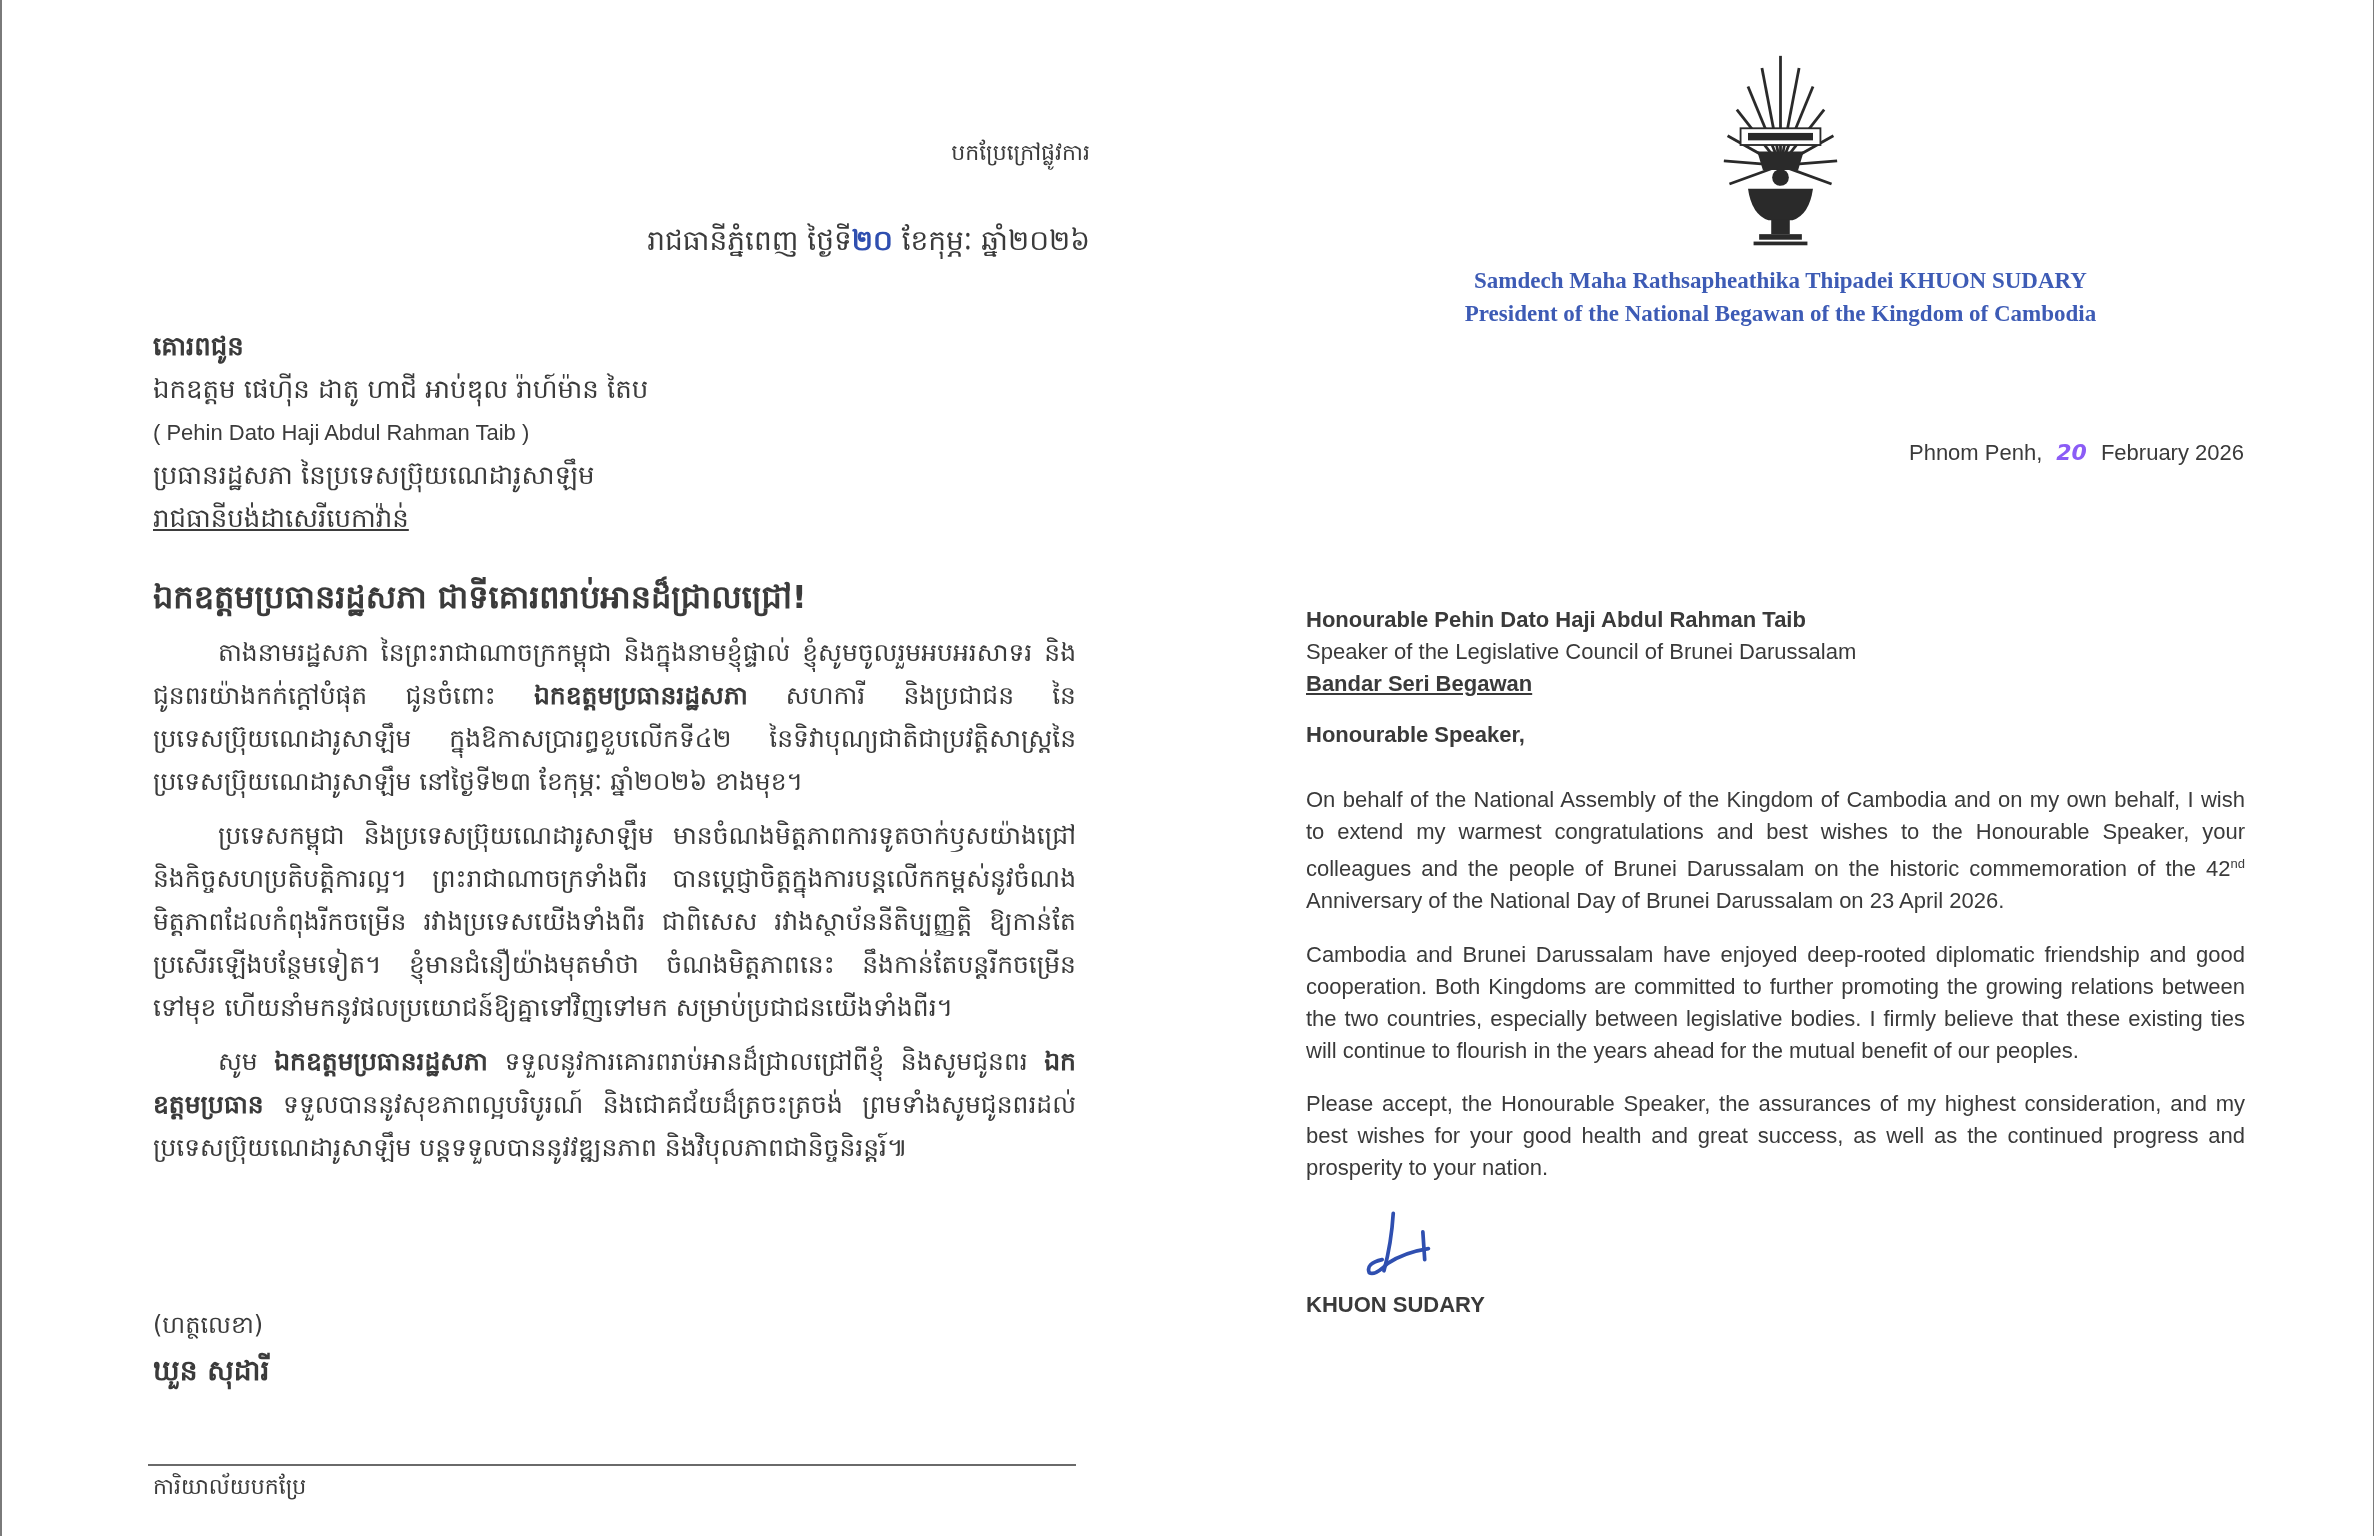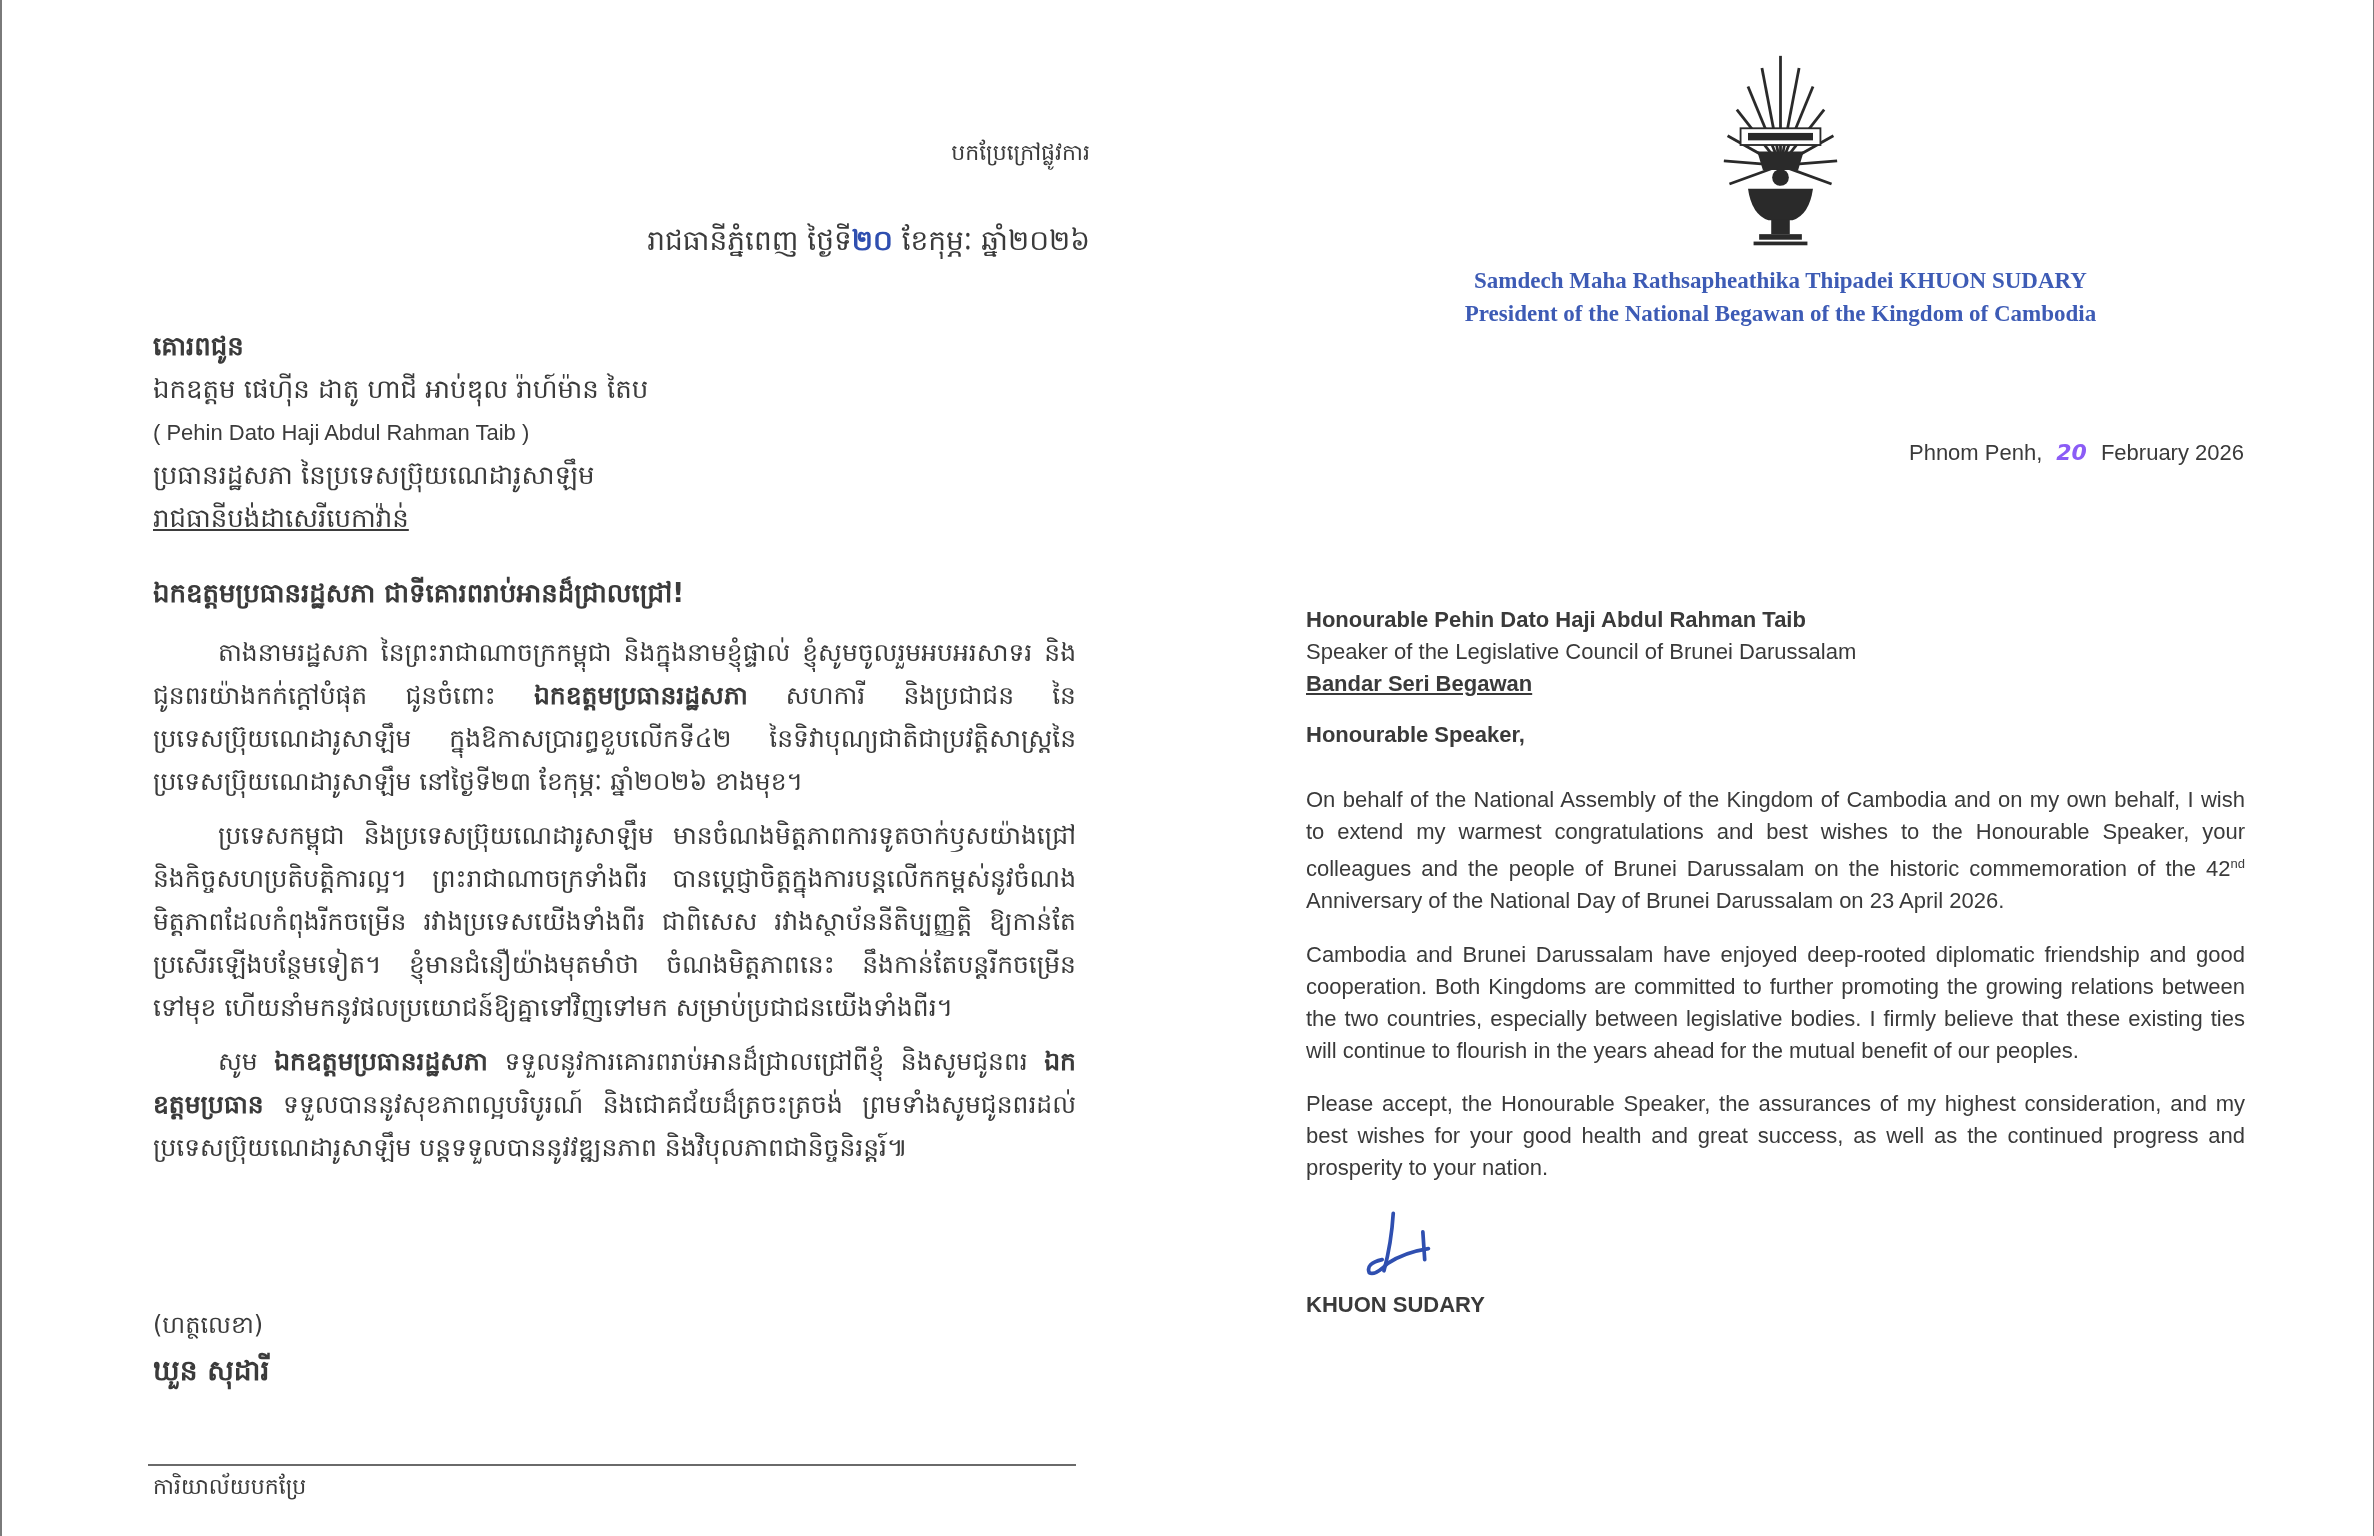--- a/index.html
+++ b/index.html
@@ -13,21 +13,21 @@
     
     .kh-page { position: absolute; left: 0; top: 0; width: 1150px; height: 1536px; padding-left: 19px; }
     .kh { font-family: "DejaVu Sans", sans-serif; color: #3b3b3b; }
     .kh-tag { position: absolute; right: 79px; top: 139px; font-size: 22px; }
     .kh-date { position: absolute; right: 79px; top: 223px; font-size: 28px; }
     .kh-date .blue { color: #2f4fb0; font-weight: bold; }
     .kh-recipient { position: absolute; left: 153px; top: 325px; font-size: 26px; line-height: 43px; }
     .kh-recipient .bold { font-weight: bold; }
     .kh-recipient .latin { font-family: "Liberation Sans", sans-serif; font-size: 22px; }
     .kh-recipient .ul { text-decoration: underline; }
-    .kh-salutation { position: absolute; left: 153px; top: 577px; font-size: 26px; font-weight: bold; }
+    .kh-salutation { position: absolute; left: 153px; top: 577px; font-size: 32px; font-weight: bold; }
     .kh-body { position: absolute; left: 153px; top: 631px; width: 923px; font-size: 25px; line-height: 43px; text-align: justify; }
     .kh-body p { margin: 0 0 11px 0; text-indent: 65px; }
     .kh-body b { font-weight: bold; }
     .kh-sig { position: absolute; left: 153px; top: 1303px; font-size: 24px; line-height: 45px; }
     .kh-sig .name { font-weight: bold; font-size: 28px; }
     .kh-footer-rule { position: absolute; left: 148px; top: 1464px; width: 928px; height: 1.9px; background: #6a6a6a; }
     .kh-footer { position: absolute; left: 153px; top: 1473px; font-size: 22px; }
 
     
     .en-page { position: absolute; left: 1187px; top: 0; width: 1187px; height: 1536px; }

